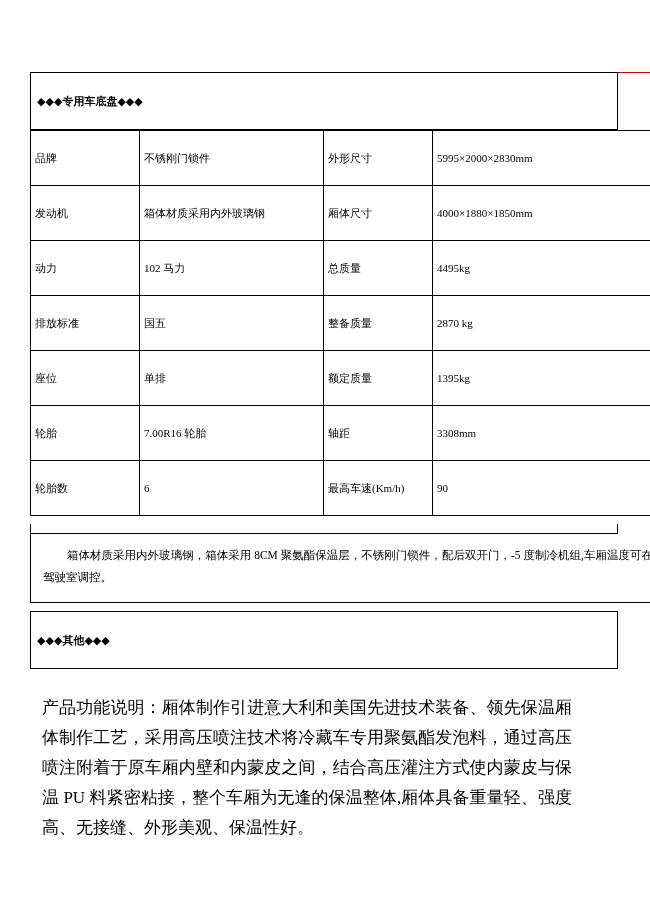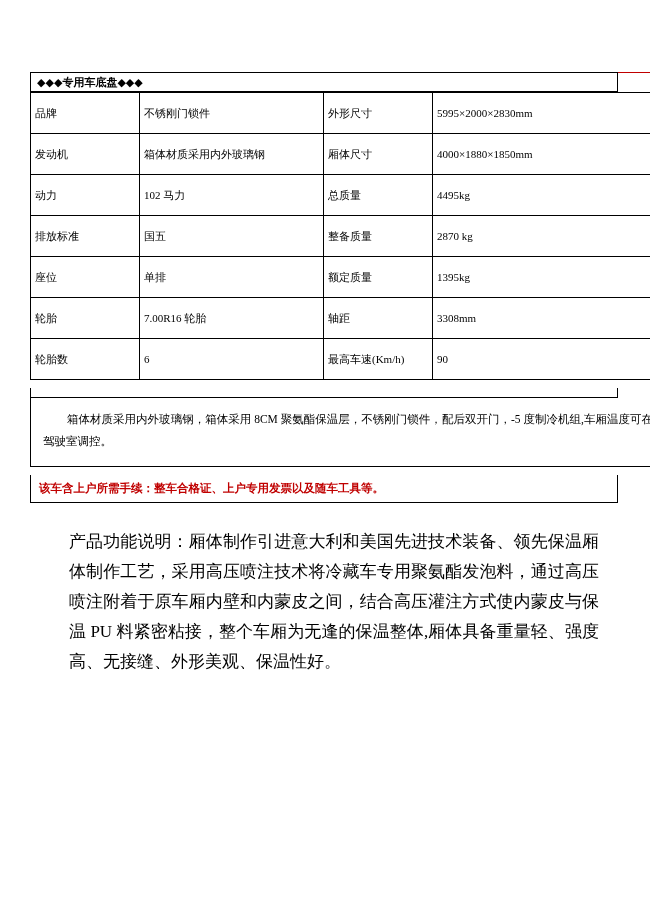--- a/index.html
+++ b/index.html
@@ -38,37 +38,37 @@
   }
   table.spec {
     border-collapse: collapse;
     width: 590px;
     table-layout: fixed;
   }
   table.spec td {
     border: 1px solid #000;
     font-size: 11px;
     line-height: 15px;
-    padding: 11px 4px;
+    padding: 18px 4px;
     height: 18px;
     vertical-align: middle;
     font-family: "Liberation Serif", "DejaVu Serif", serif;
   }
   .col-a { width: 100px; }
   .col-b { width: 175px; }
   .col-c { width: 100px; margin-left: 32px; }
   .col-d { width: 215px; }
 
   .section-head {
     border: 1px solid #000;
     border-top: none;
     width: 588px;
     font-size: 11px;
     line-height: 16px;
-    padding: 1px 6px;
+    padding: 20px 6px;
     box-sizing: border-box;
     font-weight: bold;
   }
   .section-band {
     border: 1px solid #000;
     border-top: none;
     width: 636px;
     box-sizing: border-box;
     padding: 10px 12px 14px 12px;
     font-size: 11.5px;
@@ -91,21 +91,21 @@
     padding: 4px 8px 5px 8px;
     font-size: 11.5px;
     line-height: 18px;
     color: #c00000;
     font-weight: bold;
   }
   .gap-8 { height: 8px; }
 
   .desc {
     margin-top: 24px;
-    margin-left: 39px;
+    margin-left: 12px;
     width: 530px;
     font-size: 17px;
     line-height: 30px;
     text-align: justify;
     font-family: "Liberation Serif", "DejaVu Serif", serif;
   }
 </style>
 </head>
 <body>
 
@@ -166,19 +166,19 @@
 
     <div class="gap-8"></div>
 
 
     <div class="spacer-row"></div>
 
     <div class="section-band" style="text-indent:24px;">箱体材质采用内外玻璃钢，箱体采用 8CM 聚氨酯保温层，不锈刚门锁件，配后双开门，-5 度制冷机组,车厢温度可在驾驶室调控。</div>
 
     <div class="gap-8"></div>
 
+    <div class="section-head" style="border-top:1px solid #000;">◆◆◆其他◆◆◆</div>
 
-    <div class="section-red">该车含上户所需手续：整车合格证、上户专用发票以及随车工具等。</div>
 
     <div class="desc">产品功能说明：厢体制作引进意大利和美国先进技术装备、领先保温厢体制作工艺，采用高压喷注技术将冷藏车专用聚氨酯发泡料，通过高压喷注附着于原车厢内壁和内蒙皮之间，结合高压灌注方式使内蒙皮与保温 PU 料紧密粘接，整个车厢为无逢的保温整体,厢体具备重量轻、强度高、无接缝、外形美观、保温性好。</div>
 
   </div>
 </div>
 
 </body></html>

